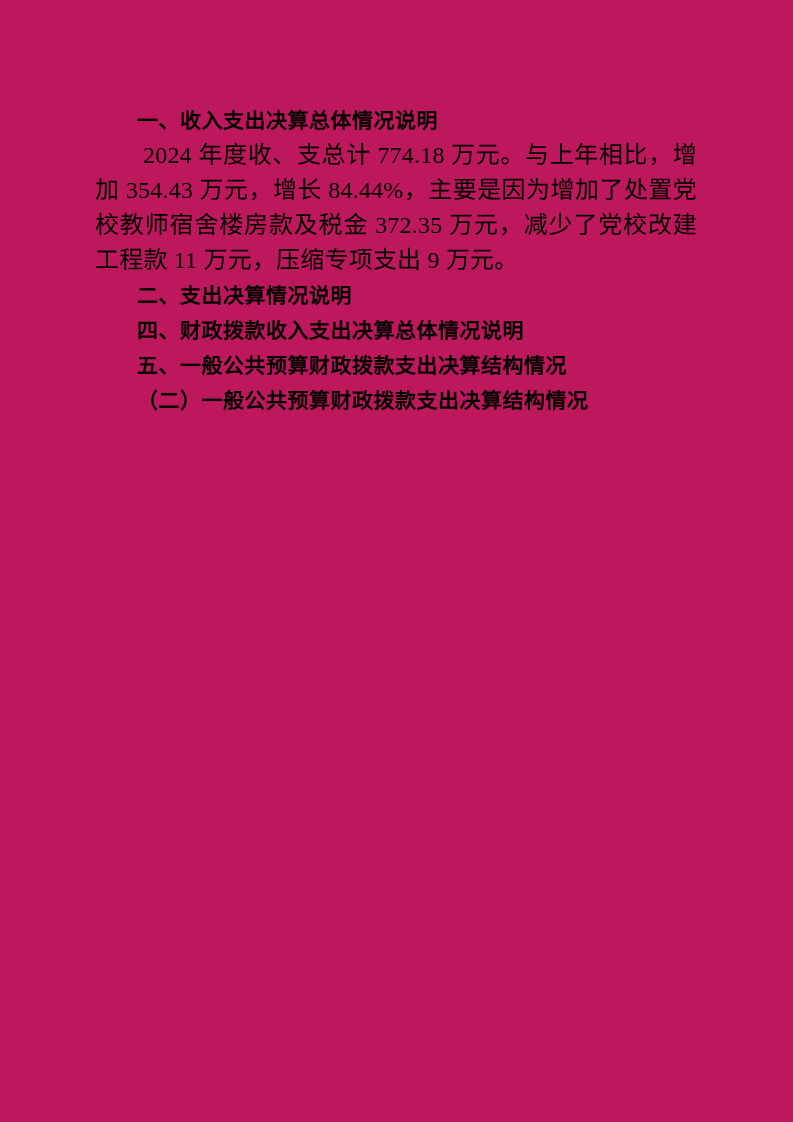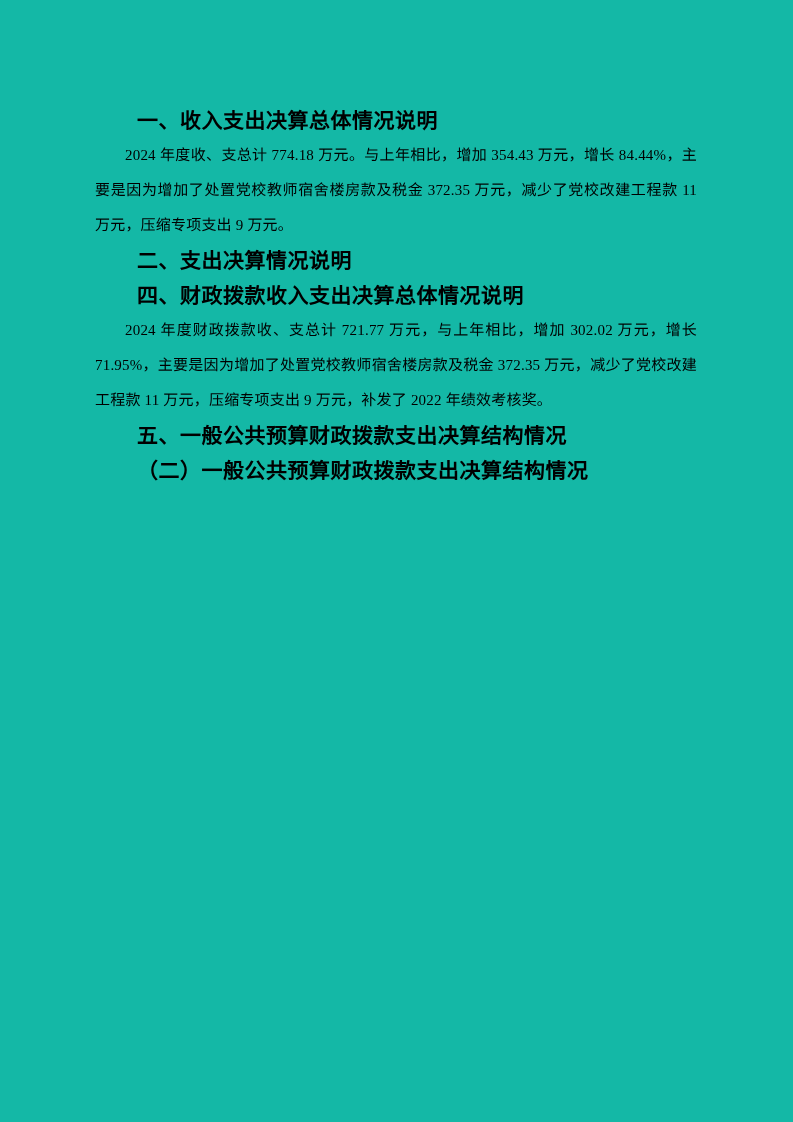--- a/index.html
+++ b/index.html
@@ -5,21 +5,21 @@
   html, body {
     margin: 0;
     padding: 0;
     background: #ffffff;
   }
   .page {
     position: relative;
     width: 793px;
     height: 1122px;
     margin: 0;
-    background: #14b8a6;
+    background: #be185d;
     color: #000000;
     box-sizing: border-box;
     padding: 103px 96px 0 95px;
     overflow: hidden;
   }
   .doc-section { margin: 0; padding: 0; }
   .sec-heading {
     margin: 0;
     font-family: "Liberation Sans", "DejaVu Sans", sans-serif;
     font-weight: 700;
@@ -35,21 +35,21 @@
     font-weight: 700;
     font-size: 21px;
     line-height: 35px;
     text-indent: 2em;
     letter-spacing: 0.5px;
     white-space: nowrap;
   }
   .body-para {
     margin: 0;
     font-family: "Liberation Serif", "DejaVu Serif", serif;
-    font-size: 15px;
+    font-size: 24px;
     line-height: 35px;
     text-indent: 2em;
     text-align: justify;
     text-justify: inter-character;
     letter-spacing: 0.2px;
   }
 </style>
 </head>
 <body>
 
@@ -60,21 +60,20 @@
     <p class="body-para">2024 年度收、支总计 774.18 万元。与上年相比，增加 354.43 万元，增长 84.44%，主要是因为增加了处置党校教师宿舍楼房款及税金 372.35 万元，减少了党校改建工程款 11 万元，压缩专项支出 9 万元。</p>
   </section>
 
   <section class="doc-section">
     <h2 class="sec-heading">二、支出决算情况说明</h2>
   </section>
 
 
   <section class="doc-section">
     <h2 class="sec-heading">四、财政拨款收入支出决算总体情况说明</h2>
-    <p class="body-para">2024 年度财政拨款收、支总计 721.77 万元，与上年相比，增加 302.02 万元，增长 71.95%，主要是因为增加了处置党校教师宿舍楼房款及税金 372.35 万元，减少了党校改建工程款 11 万元，压缩专项支出 9 万元，补发了 2022 年绩效考核奖。</p>
   </section>
 
   <section class="doc-section">
     <h2 class="sec-heading">五、一般公共预算财政拨款支出决算结构情况</h2>
 
 
     <div class="doc-section">
       <h3 class="sub-heading">（二）一般公共预算财政拨款支出决算结构情况</h3>
     </div>
   </section>

